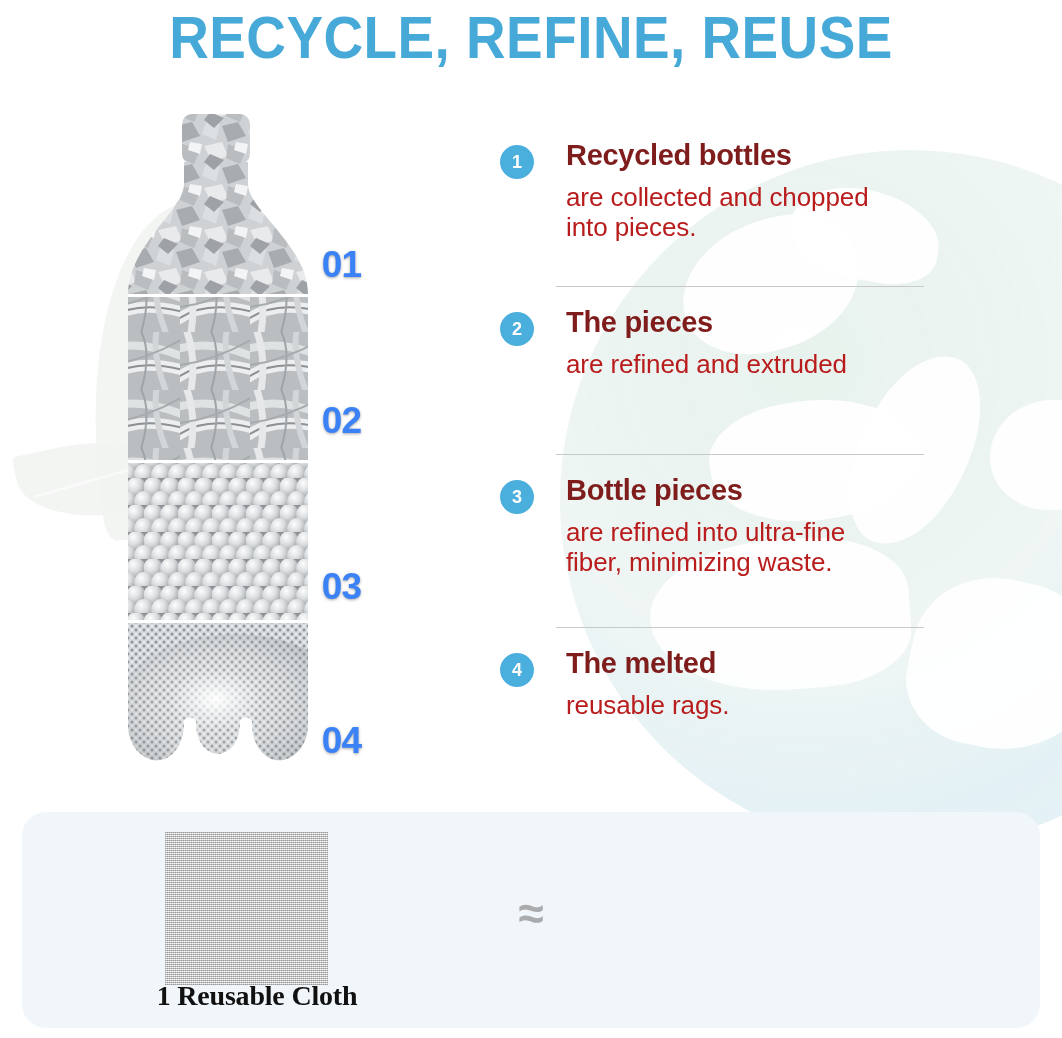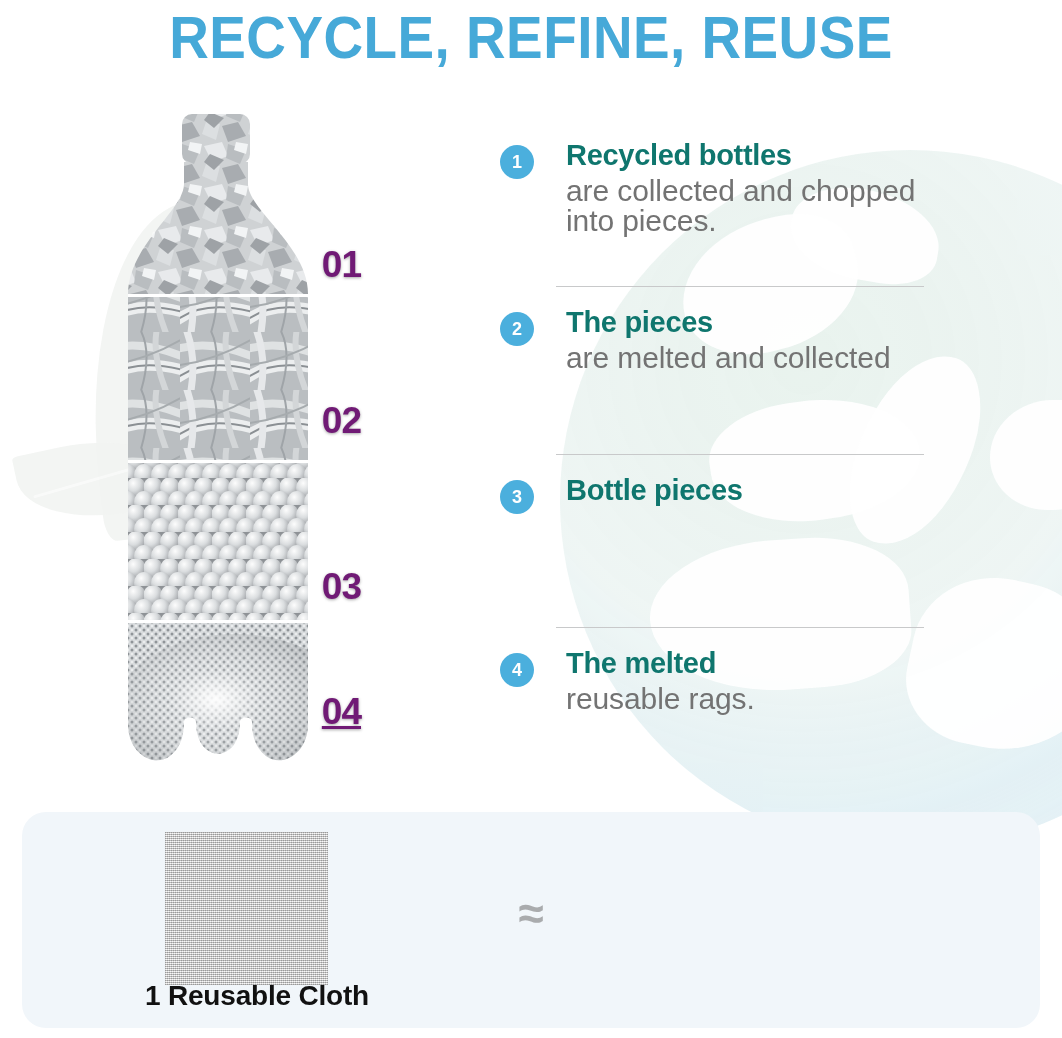--- a/index.html
+++ b/index.html
@@ -71,30 +71,30 @@
     position:absolute;
     left:110px; top:100px;
     width:285px; height:700px;
     z-index:3;
   }
   .bottle-clip { position:absolute; inset:0; }
 
   .seg-label {
     position:absolute;
     right:34px;
-    color:#701a75;
+    color:#3b82f6;
     font-size:37px;
     font-weight:bold;
     letter-spacing:-1px;
     text-shadow:0 1px 3px rgba(60,60,60,0.45);
   }
   .seg1-label { top:144px; }
   .seg2-label { top:300px; }
   .seg3-label { top:466px; }
-  .seg4-label { top:591px;text-decoration:underline; }
+  .seg4-label { top:620px; }
 
   
   .steps {
     position:absolute;
     left:498px; top:138px;
     width:440px;
     z-index:5;
   }
   .step { position:relative; padding-left:68px; }
   .step-1 { height:167px; }
@@ -112,29 +112,29 @@
     font-size:18px;
     font-weight:bold;
     display:flex;
     align-items:center;
     justify-content:center;
     line-height:1;
   }
   .step-title {
     font-size:29px;
     font-weight:bold;
-    color:#0f766e;
+    color:#7f1d1d;
     line-height:34px;
     letter-spacing:-0.3px;
   }
   .step-body {
-    margin-top:4px;
-    font-size:30px;
+    margin-top:10px;
+    font-size:26px;
     line-height:30px;
-    color:#737373;
+    color:#b91c1c;
     letter-spacing:-0.1px;
   }
   .divider {
     position:absolute;
     left:58px; right:14px;
     bottom:18px;
     height:1px;
     background:#c8c9ca;
   }
 
@@ -177,20 +177,21 @@
     line-height:46px;
   }
   .panel-label {
     position:absolute;
     left:0; right:0; bottom:16px;
     text-align:center;
     font-size:28px;
     font-weight:bold;
     color:#111111;
     letter-spacing:-0.2px;
+    font-family:Liberation Serif, serif;
   }
 </style>
 </head>
 <body>
 
 <div class="bg-layer">
   <div class="globe-wm">
     <div class="globe-continent" style="left:120px;top:70px;width:180px;height:130px;border-radius:60% 40% 55% 45%;transform:rotate(-14deg);"></div>
     <div class="globe-continent" style="left:230px;top:40px;width:150px;height:90px;border-radius:50% 60% 40% 55%;transform:rotate(10deg);"></div>
     <div class="globe-continent" style="left:150px;top:250px;width:210px;height:120px;border-radius:45% 60% 50% 55%;transform:rotate(-8deg);"></div>
@@ -300,28 +301,32 @@
       <div>are collected and chopped</div>
       <div>into pieces.</div>
     </div>
     <div class="divider"></div>
   </div>
 
   <div class="step step-2">
     <div class="badge">2</div>
     <div class="step-title">The pieces</div>
     <div class="step-body">
-      <div>are melted and collected</div>
+      <div>are refined and extruded</div>
     </div>
     <div class="divider"></div>
   </div>
 
   <div class="step step-3">
     <div class="badge">3</div>
     <div class="step-title">Bottle pieces</div>
+    <div class="step-body">
+      <div>are refined into ultra-fine</div>
+      <div>fiber, minimizing waste.</div>
+    </div>
     <div class="divider"></div>
   </div>
 
   <div class="step step-4">
     <div class="badge">4</div>
     <div class="step-title">The melted</div>
     <div class="step-body">
       <div>reusable rags.</div>
     </div>
   </div>

